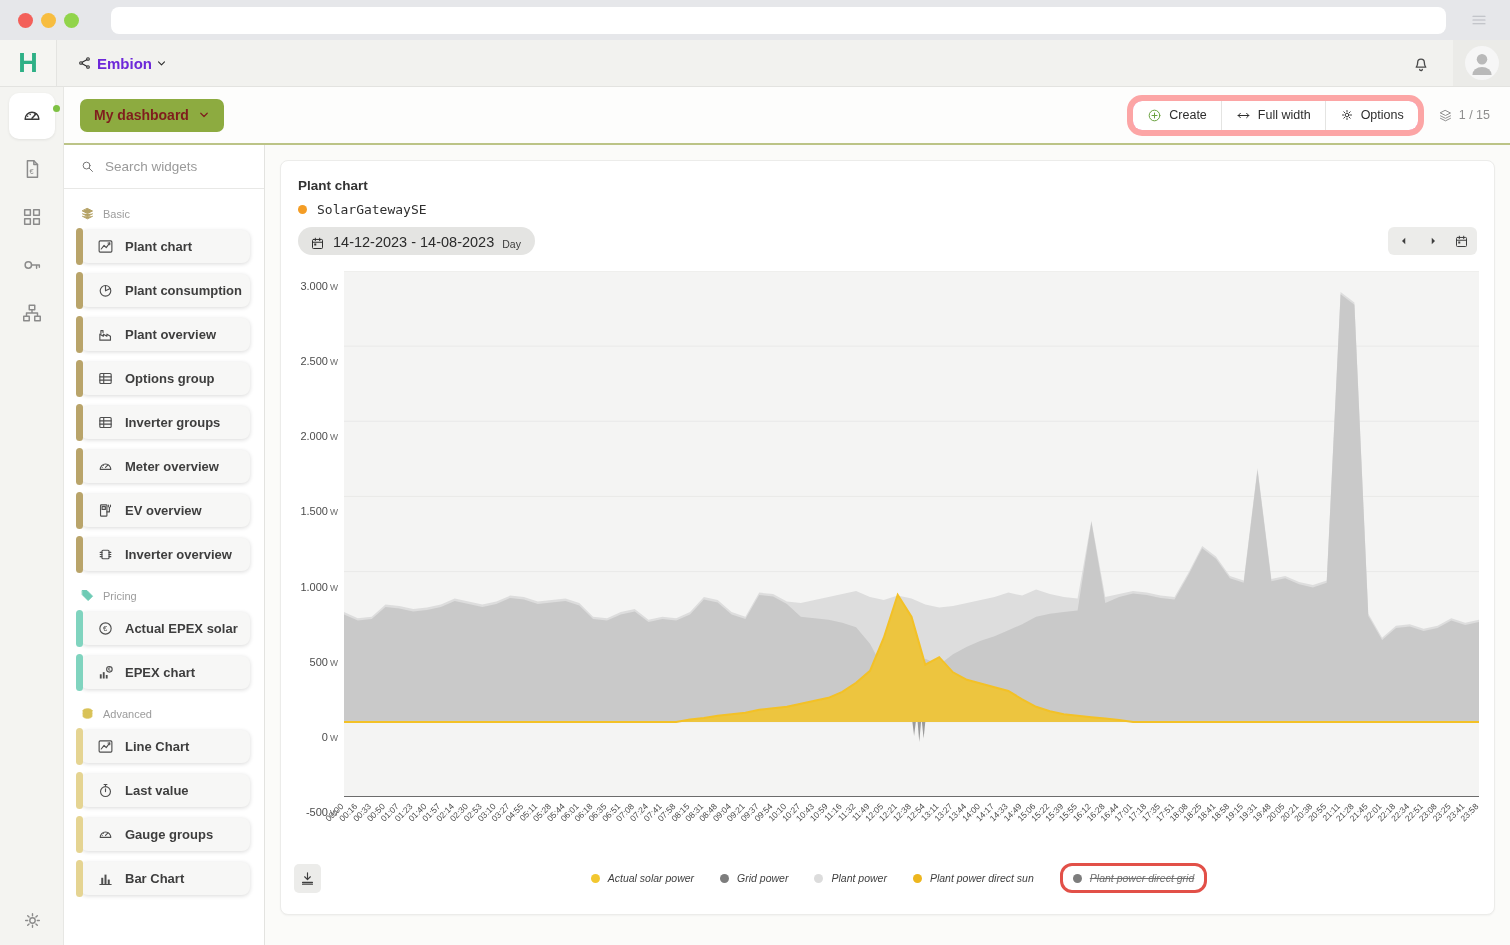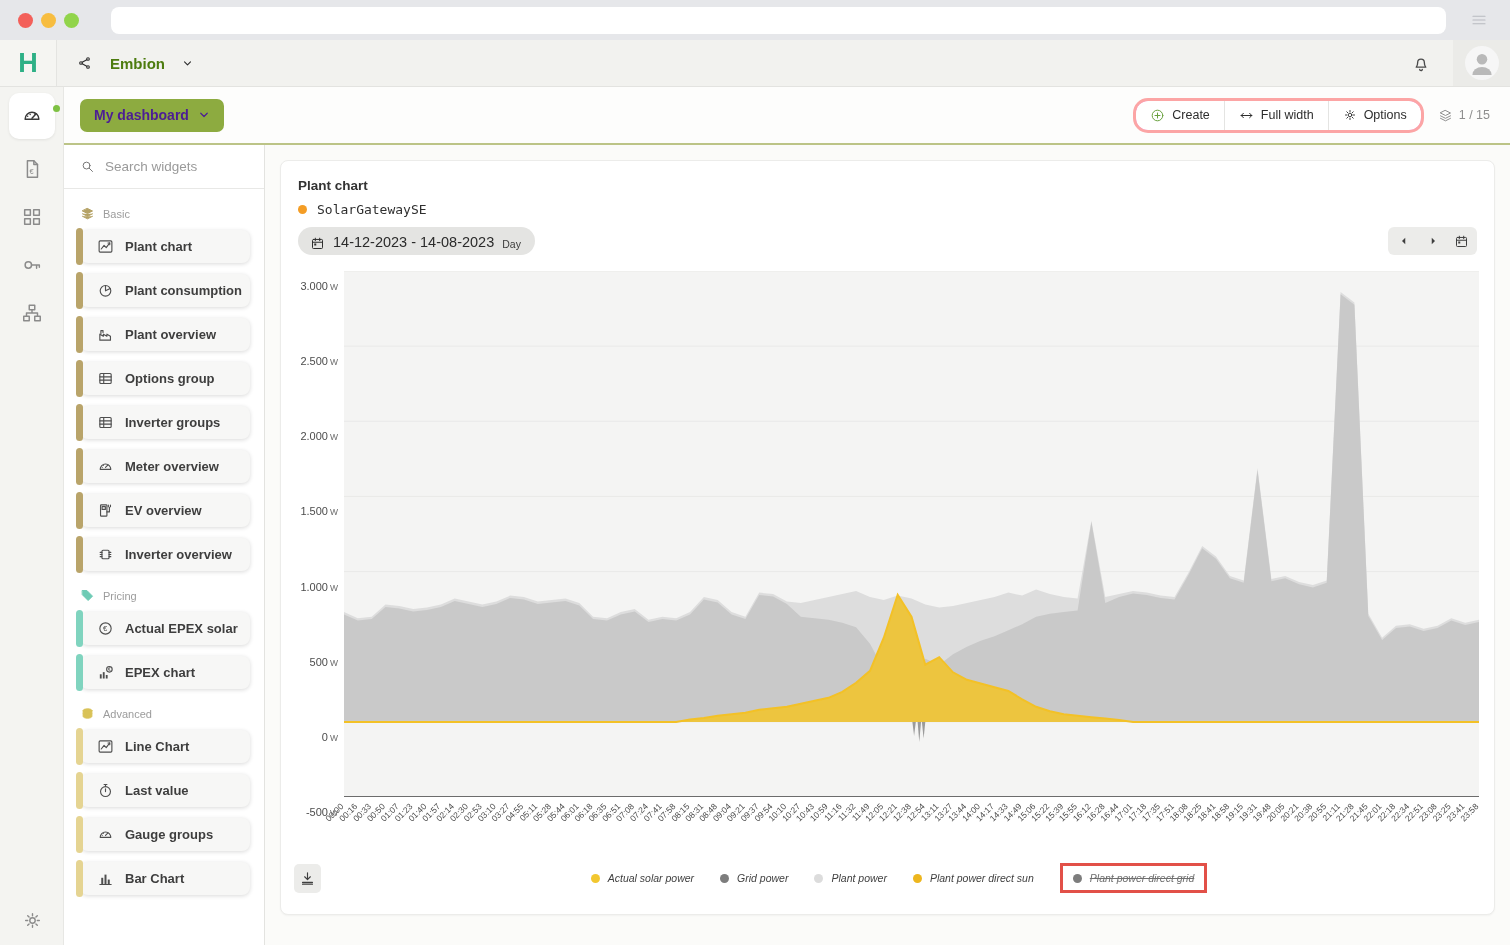--- a/index.html
+++ b/index.html
@@ -9,44 +9,44 @@
   
   .browser-bar { height:40px; background:#e6e7ea; display:flex; align-items:center; padding:0 18px; gap:8px; }
   .tl { width:15px; height:15px; border-radius:50%; display:inline-block; }
   .url-bar { flex:1; height:27px; background:#ffffff; border-radius:8px; margin-left:24px; margin-right:16px; }
   .menu-ic { color:#b8bac0; font-size:18px; width:22px; text-align:center; }
 
   
   .topbar { height:47px; background:#f2f2ef; border-bottom:1px solid #e3e3e0; display:flex; align-items:stretch; }
   .logo-cell { width:57px; border-right:1px solid #e4e4e1; display:flex; align-items:center; justify-content:center; background:#f5f5f2; }
   .logo { font-size:27px; font-weight:800; color:#2eb086; line-height:1; }
-  .org { display:flex; align-items:center; gap:17px; padding-left:20px; color:#4d7c0f; }
+  .org { display:flex; align-items:center; gap:4px; padding-left:20px; color:#6d28d9; }
   .org .name { font-weight:700; font-size:15px; }
   .topbar-spacer { flex:1; }
   .bell-wrap { display:flex; align-items:center; padding:0 22px; color:#4a4a4a; }
   .avatar-cell { width:57px; background:#ebebe8; display:flex; align-items:center; justify-content:center; }
   .avatar { width:34px; height:34px; border-radius:50%; background:#f6f6f6; overflow:hidden; display:flex; align-items:center; justify-content:center; color:#b9b9b9; }
 
   
   .app-row { display:flex; height:858px; }
   .rail { width:64px; background:#f4f4f1; border-right:1px solid #e7e7e4; position:relative; flex-shrink:0; }
   .rail-item { width:64px; height:48px; display:flex; align-items:center; justify-content:center; color:#8b8b8b; position:relative; cursor:pointer; }
   .rail-item.active { height:58px; }
   .rail-item.active .tile { width:46px; height:46px; background:#ffffff; border-radius:10px; box-shadow:0 1px 3px rgba(0,0,0,.08); display:flex; align-items:center; justify-content:center; color:#3a3a3a; }
   .rail-item .tile { display:flex; align-items:center; justify-content:center; }
   .rail-dot { position:absolute; right:4px; top:18px; width:7px; height:7px; border-radius:50%; background:#7ec143; }
   .rail-bottom { position:absolute; bottom:14px; left:0; width:64px; display:flex; justify-content:center; color:#8b8b8b; }
 
   .app-main { flex:1; display:flex; flex-direction:column; min-width:0; }
 
   
   .dash-header { height:58px; background:#fdfdfc; border-bottom:2px solid #bcc487; display:flex; align-items:center; padding:0 16px; }
-  .dash-btn { background:#8dab40; color:#4c1d95; font-weight:700; font-size:14px; border:none; border-radius:7px; height:33px; padding:0 14px; display:flex; align-items:center; gap:9px; cursor:pointer; }
+  .dash-btn { background:#8dab40; color:#7f1d1d; font-weight:700; font-size:14px; border:none; border-radius:7px; height:33px; padding:0 14px; display:flex; align-items:center; gap:9px; cursor:pointer; }
   .hdr-spacer { flex:1; }
-  .btn-group { display:flex; border:3px solid #fca5a5; border-radius:15px; overflow:hidden; background:#ec4899; }
+  .btn-group { display:flex; border:6px solid #fca5a5; border-radius:15px; overflow:hidden; background:#ec4899; }
   .seg-btn { background:#fff; border:none; border-right:1px solid #e4e4e2; height:29px; padding:0 14px; font-size:12.5px; color:#2d2d2d; display:flex; align-items:center; gap:7px; cursor:pointer; white-space:nowrap; }
   .seg-btn:last-child { border-right:none; }
   .pg-counter { display:flex; align-items:center; gap:6px; color:#8e8e8e; font-size:12.5px; margin-left:14px; margin-right:4px;justify-content:flex-end; }
 
   
   .content-row { display:flex; flex:1; min-height:0; }
   .widget-panel { width:201px; background:#ffffff; border-right:1px solid #e3e3e0; flex-shrink:0; overflow:hidden; }
   .search-row { height:44px; display:flex; align-items:center; gap:10px; padding:0 16px; border-bottom:1px solid #e8e8e6; color:#777; }
   .search-row input { border:none; outline:none; font-size:13.5px; color:#444; width:130px; }
   .search-row input::placeholder { color:#9a9a9a; }
@@ -77,21 +77,21 @@
   .ytick .unit { font-size:8.5px; color:#6a6a6a; margin-left:2px; }
   #plot-svg { display:block; }
   #xaxis-svg { display:block; overflow:visible; }
 
   .legend-row { position:relative; margin-top:6px; height:44px; display:flex; align-items:flex-end;font-style:italic; }
   .dl-btn { position:absolute; left:-33px; top:2px; width:27px; height:29px; background:#ececea; border:none; border-radius:5px; color:#3f3f3f; display:flex; align-items:center; justify-content:center; cursor:pointer; }
   .legend { margin:0 auto; display:flex; align-items:center; gap:26px; }
   .lg-item { display:flex; align-items:center; gap:8px; font-size:10.5px; color:#3f3f3f; cursor:pointer; }
   .lg-dot { width:9px; height:9px; border-radius:50%; flex-shrink:0; }
   .lg-item.strike .lg-label { text-decoration:line-through; color:#6f6f6f; }
-  .hl-ring { display:inline-flex; border:3px solid #0f172a; border-radius:0; padding:6px 10px; }
+  .hl-ring { display:inline-flex; border:3px solid #0f172a; border-radius:12px; padding:6px 10px; }
 
   .ic { display:block; }
 </style>
 </head>
 <body>
 
 <div class="screen">
 
   <div class="browser-bar">
     <span class="tl" style="background:#f3605a"></span>

